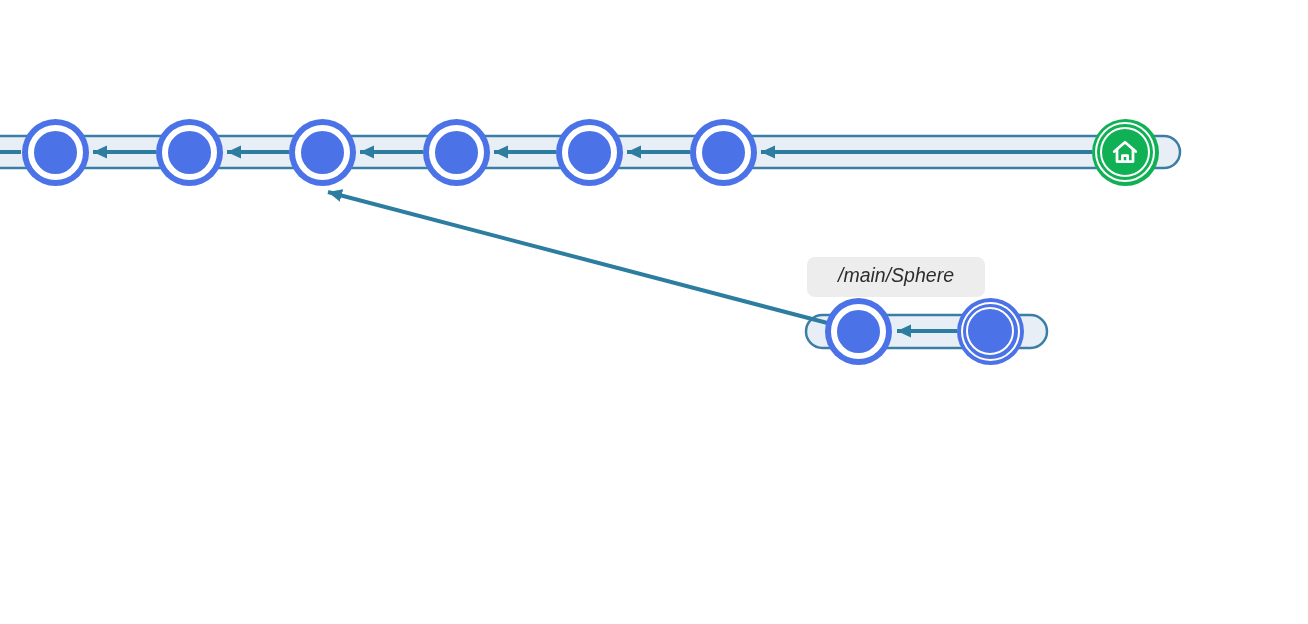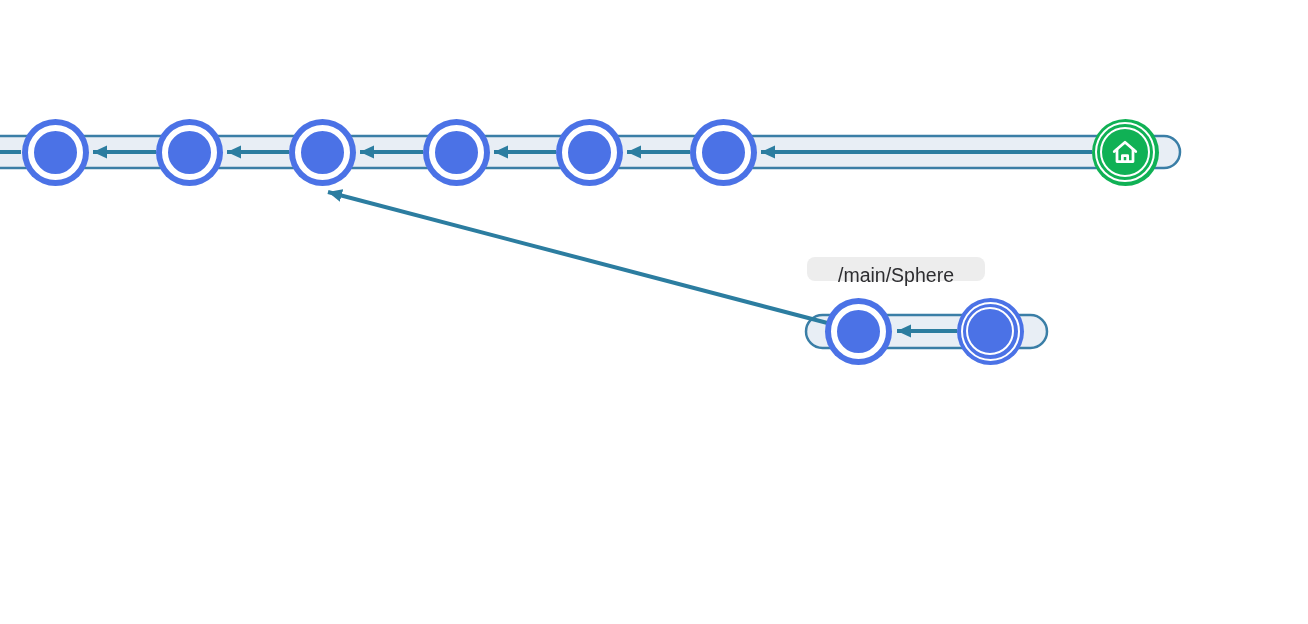--- a/index.html
+++ b/index.html
@@ -86,30 +86,31 @@
     width: 30px;
     height: 30px;
     display: block;
   }
   
   .branch-label {
     position: absolute;
     left: 807px;
     top: 257px;
     width: 178px;
-    height: 24px;
+    height: 40px;
     border-radius: 8px;
     background: var(--label-bg, #ededed);
     color: var(--label-text, #2d2d30);
     font-size: 19.5px;
     line-height: 36px;
     text-align: center;
     z-index: 2;
     cursor: pointer;
     user-select: none;
+    font-style: italic;
   }
 </style>
 </head>
 <body>
 
 <div id="canvas">
 
   <svg class="graph-layer" viewBox="0 0 1308 624">
     <defs>
       <marker id="arrowhead" markerUnits="userSpaceOnUse" markerWidth="16" markerHeight="14" refX="14" refY="6.5" orient="auto">

